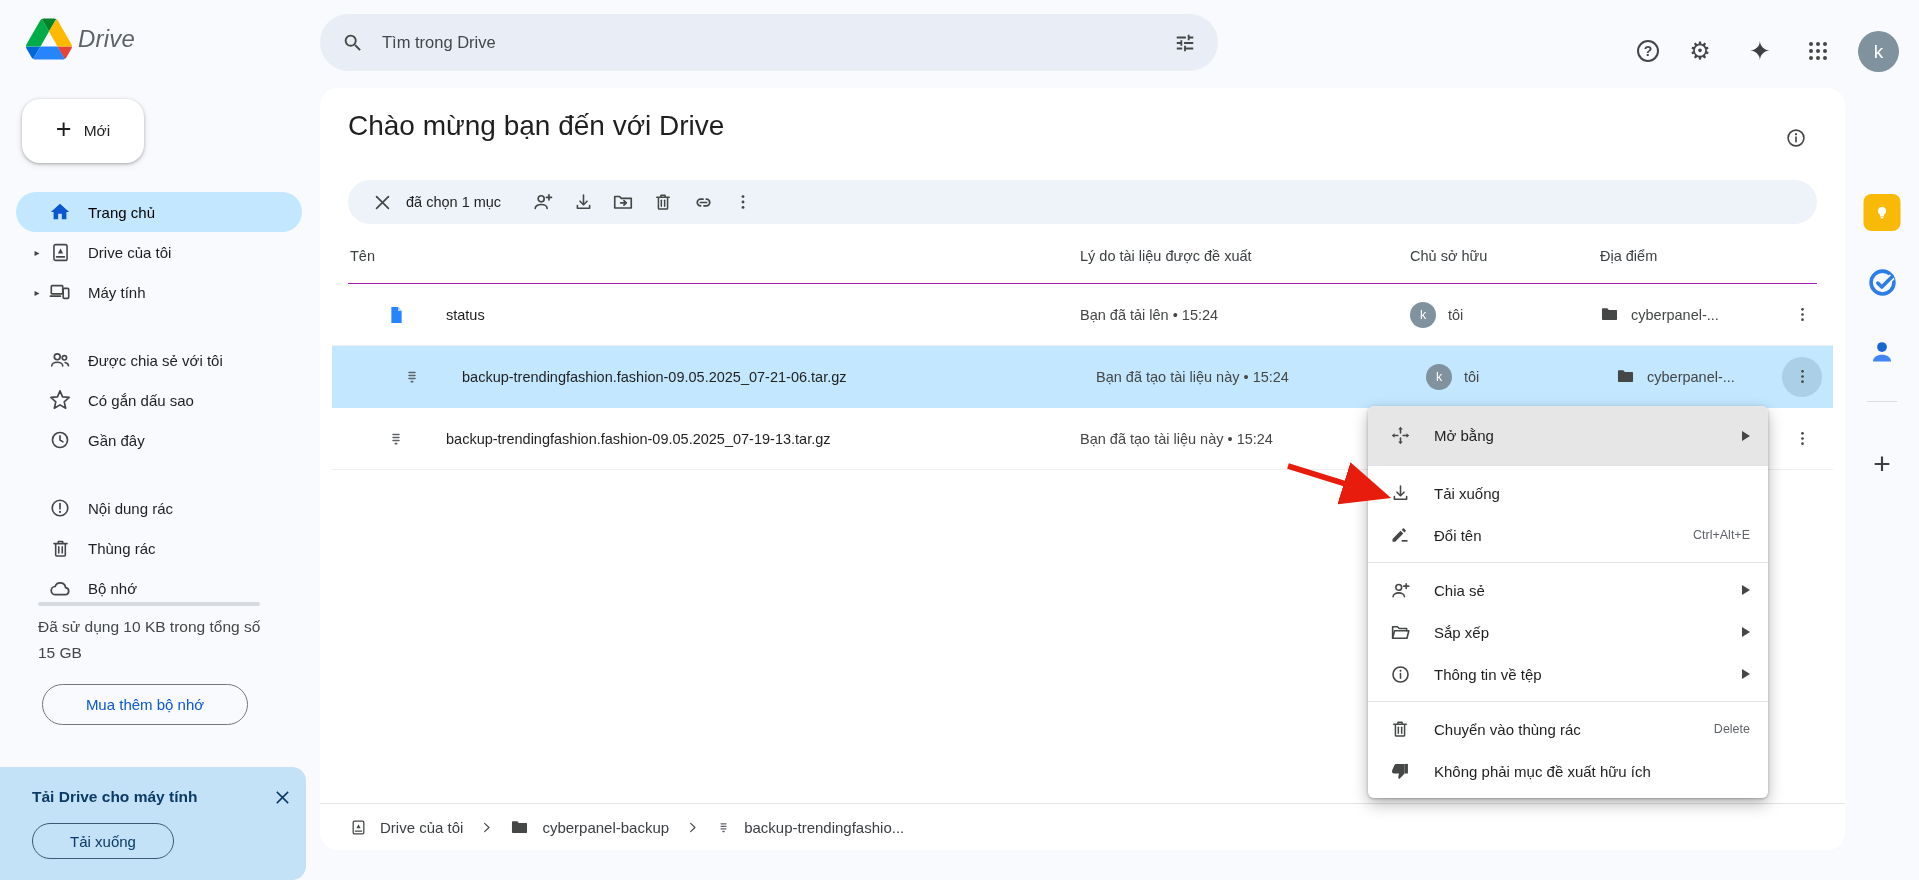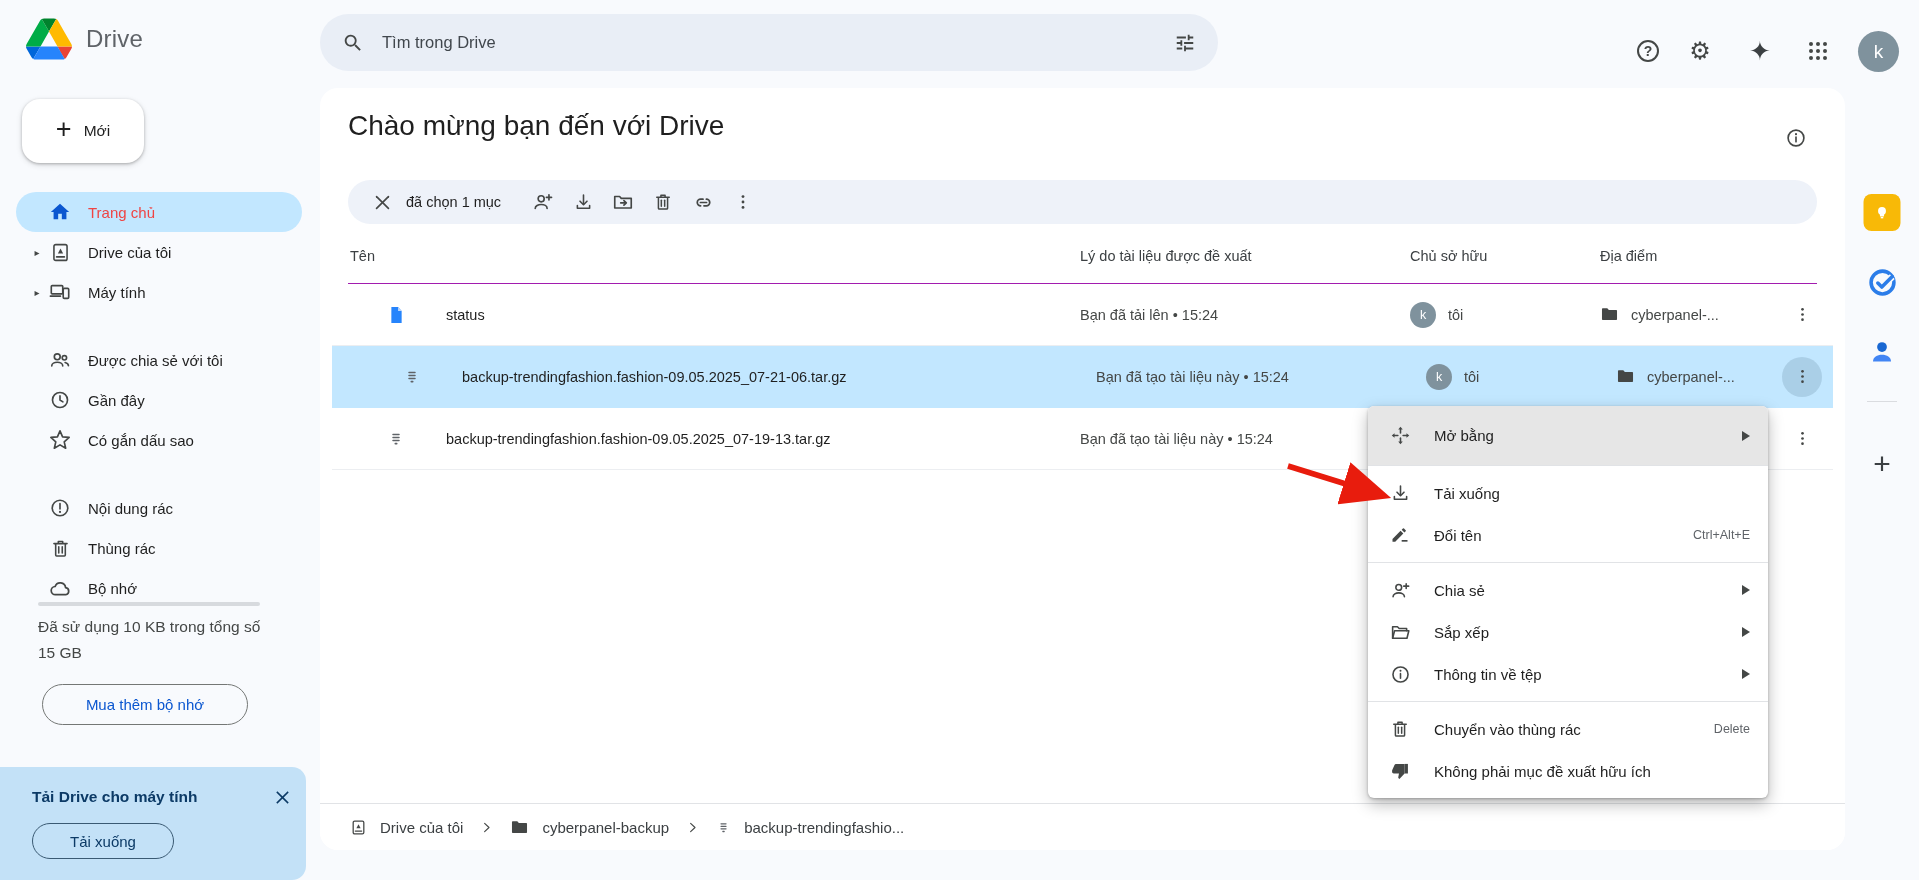--- a/index.html
+++ b/index.html
@@ -4,21 +4,21 @@
 <style>
   * { box-sizing: border-box; margin: 0; padding: 0; }
   html,body { width:1919px; height:880px; }
   body {
     font-family: "Liberation Sans", "DejaVu Sans", sans-serif;
     background:#f8fafd; color:#1f1f1f; overflow:hidden;
   }
   #stage { position:relative; width:1919px; height:880px; background:#f8fafd; }
 
   
-  .logo-wrap { position:absolute; left:26px; top:18px; display:flex; align-items:center; gap:14px; }
+  .logo-wrap { position:absolute; left:26px; top:18px; display:flex; align-items:center; gap:6px;font-style:italic; }
   .logo-wrap svg { width:46px; height:42px; }
   .app-name { font-size:24px; color:#5f6368; letter-spacing:.2px; }
 
   .searchbar {
     position:absolute; left:320px; top:14px; width:898px; height:57px;
     background:#e9eef6; border-radius:29px; display:flex; align-items:center; padding:0 22px; gap:18px;
   }
   .searchbar input {
     flex:1; border:none; outline:none; background:transparent; font-size:16.5px;
     color:#1f1f1f; font-family:inherit;
@@ -48,21 +48,21 @@
   .new-btn .plus { font-size:27px; font-weight:400; color:#1f1f1f; margin-top:-3px; }
   .new-btn .lbl { font-size:15.5px; font-weight:500; color:#1f1f1f; }
 
   .nav { position:absolute; left:0; top:192px; width:320px; }
   .nav-item { position:relative; height:40px; display:flex; align-items:center; cursor:pointer; }
   .nav-item .pill { position:absolute; left:16px; right:18px; top:0; bottom:0; border-radius:20px; }
   .nav-item.active .pill { background:#c2e7ff; }
   .nav-caret { position:absolute; left:32px; width:10px; font-size:10px; color:#444746; text-align:center; z-index:1; }
   .nav-ic { position:absolute; left:48px; width:24px; height:24px; z-index:1; display:flex; align-items:center; justify-content:center; }
   .nav-lb { position:absolute; left:88px; font-size:15px; color:#1f1f1f; z-index:1; }
-  .nav-item.active .nav-lb { color:#ef4444; font-weight:500; }
+  .nav-item.active .nav-lb { color:#000000; font-weight:500; }
   .nav-gap { height:28px; }
 
   .storage-bar { position:absolute; left:38px; top:602px; width:222px; height:4px; border-radius:2px; background:#d7dade; }
   .storage-text { position:absolute; left:38px; top:614px; width:232px; font-size:15.5px; color:#444746; line-height:26px; }
   .buy-btn { position:absolute; left:42px; top:684px; width:206px; height:41px; border:1px solid #747775; border-radius:21px;
     background:transparent; color:#0b57d0; font-size:15px; font-weight:500; font-family:inherit; cursor:pointer; }
 
   .promo { position:absolute; left:0; top:767px; width:306px; height:113px; background:#c3e1f7; border-radius:0 14px 14px 0; }
   .promo-title { position:absolute; left:32px; top:21px; font-size:15.5px; font-weight:600; color:#0c3a66; }
   .promo-close { position:absolute; left:268px; top:16px; width:28px; height:28px; display:flex; align-items:center; justify-content:center; cursor:pointer; }
@@ -218,34 +218,34 @@
             <circle cx="16.8" cy="9.6" r="2.4" class="icon-stroke"></circle>
             <path d="M17.6 14.7c1.9.5 3.6 1.6 3.6 3.6" class="icon-stroke"></path>
           </svg>
       </span>
       <span class="nav-lb">Được chia sẻ với tôi</span>
     </div>
     <div class="nav-item">
       <span class="pill"></span>
       <span class="nav-ic">
         <svg width="22" height="22" viewBox="0 0 24 24">
+            <path d="m12 17.3-6.2 3.7 1.6-7L2 9.2l7.2-.6L12 2l2.8 6.6 7.2.6-5.4 4.8 1.6 7z" class="icon-stroke" stroke-width="1.6"></path>
+          </svg>
+      </span>
+      <span class="nav-lb">Có gắn dấu sao</span>
+    </div>
+    <div class="nav-item">
+      <span class="pill"></span>
+      <span class="nav-ic">
+        <svg width="22" height="22" viewBox="0 0 24 24">
             <circle cx="12" cy="12" r="8.2" class="icon-stroke"></circle>
             <path d="M12 7.5V12l3.2 2" class="icon-stroke"></path>
           </svg>
       </span>
       <span class="nav-lb">Gần đây</span>
-    </div>
-    <div class="nav-item">
-      <span class="pill"></span>
-      <span class="nav-ic">
-        <svg width="22" height="22" viewBox="0 0 24 24">
-            <path d="m12 17.3-6.2 3.7 1.6-7L2 9.2l7.2-.6L12 2l2.8 6.6 7.2.6-5.4 4.8 1.6 7z" class="icon-stroke" stroke-width="1.6"></path>
-          </svg>
-      </span>
-      <span class="nav-lb">Có gắn dấu sao</span>
     </div>
     <div class="nav-gap"></div>
     <div class="nav-item">
       <span class="pill"></span>
       <span class="nav-ic">
         <svg width="22" height="22" viewBox="0 0 24 24">
             <circle cx="12" cy="12" r="8.5" class="icon-stroke"></circle>
             <line x1="12" y1="7.3" x2="12" y2="13" class="icon-stroke" stroke-width="2.2"></line>
             <circle cx="12" cy="16.3" r="1.2" class="icon-fill"></circle>
           </svg>

